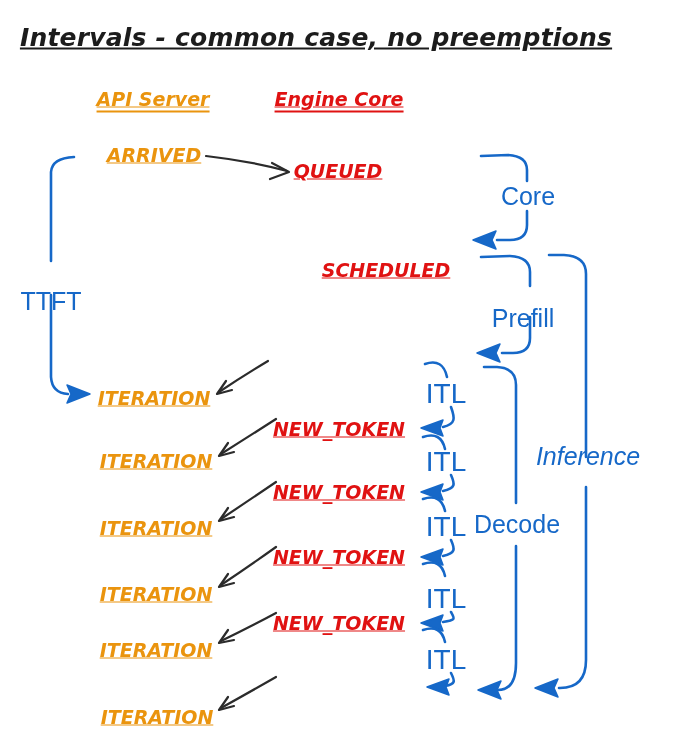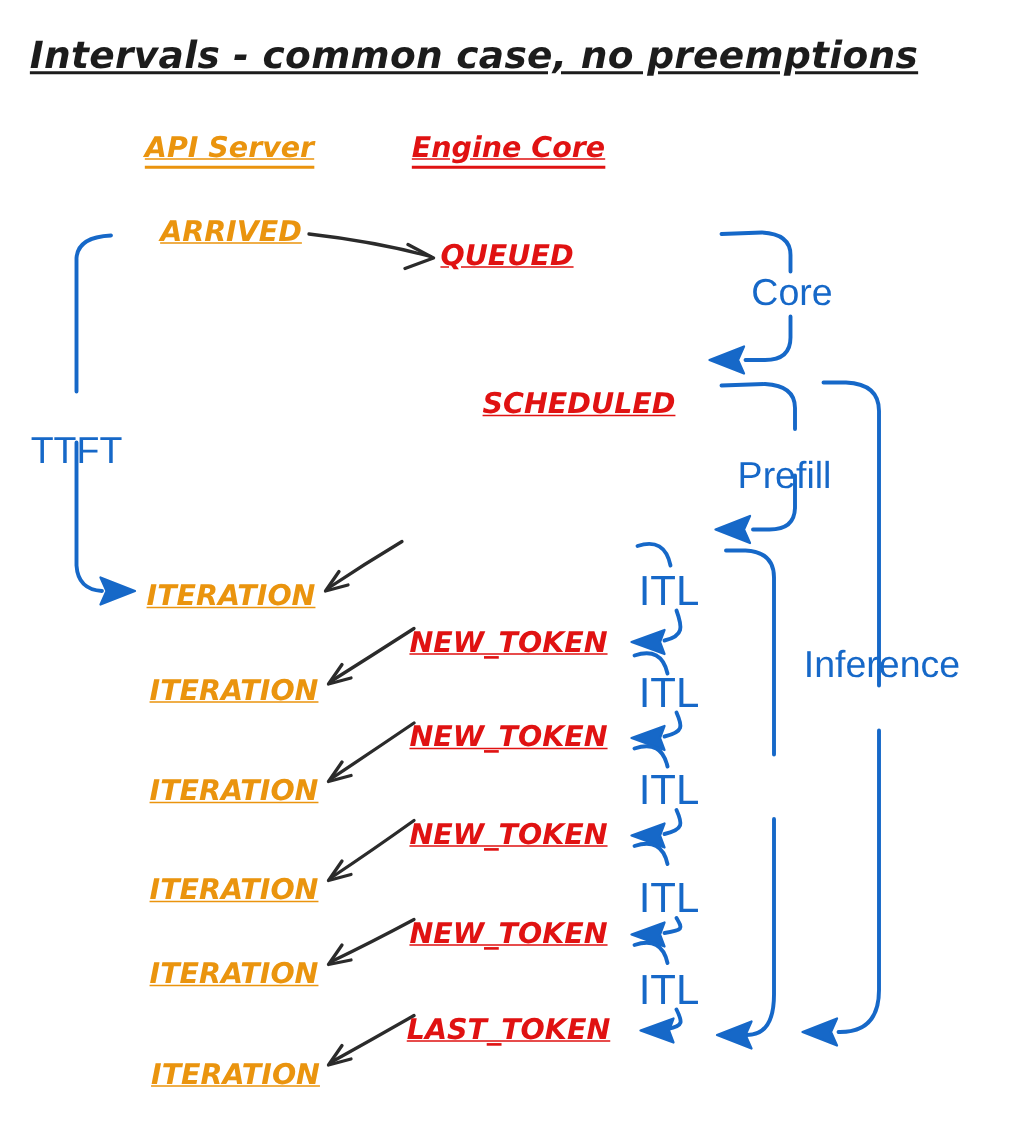--- a/index.html
+++ b/index.html
@@ -152,25 +152,25 @@
   <div class="label hand event api" style="left:156px;top:594px;">ITERATION</div>
   <div class="label hand event api" style="left:156px;top:650px;">ITERATION</div>
   <div class="label hand event api" style="left:157px;top:717px;">ITERATION</div>
 
   <div class="label hand event engine" style="left:338px;top:171px;">QUEUED</div>
   <div class="label hand event engine" style="left:342px;top:270px;margin-left:44px;">SCHEDULED</div>
   <div class="label hand event engine" style="left:339px;top:429px;">NEW_TOKEN</div>
   <div class="label hand event engine" style="left:339px;top:492px;">NEW_TOKEN</div>
   <div class="label hand event engine" style="left:339px;top:557px;">NEW_TOKEN</div>
   <div class="label hand event engine" style="left:339px;top:623px;">NEW_TOKEN</div>
-  <div class="label hand event engine" style="left:339px;top:687px;">LAST_TOKEN</div>
 
   <div class="label interval" style="left:51px;top:278px;margin-top:23px;">TTFT</div>
   <div class="label interval" style="left:528px;top:196px;">Core</div>
   <div class="label interval" style="left:523px;top:301px;margin-top:17px;">Prefill</div>
   <div class="label interval small" style="left:446px;top:394px;">ITL</div>
   <div class="label interval small" style="left:446px;top:462px;">ITL</div>
   <div class="label interval small" style="left:446px;top:527px;">ITL</div>
   <div class="label interval small" style="left:446px;top:599px;">ITL</div>
   <div class="label interval small" style="left:446px;top:660px;">ITL</div>
-  <div class="label interval" style="left:588px;top:444px;">Inference</div>
+  <div class="label interval" style="left:517px;top:524px;">Decode</div>
+  <div class="label interval" style="left:588px;top:456px;font-style:italic;">Inference</div>
 
 </div>
 
 </body></html>

